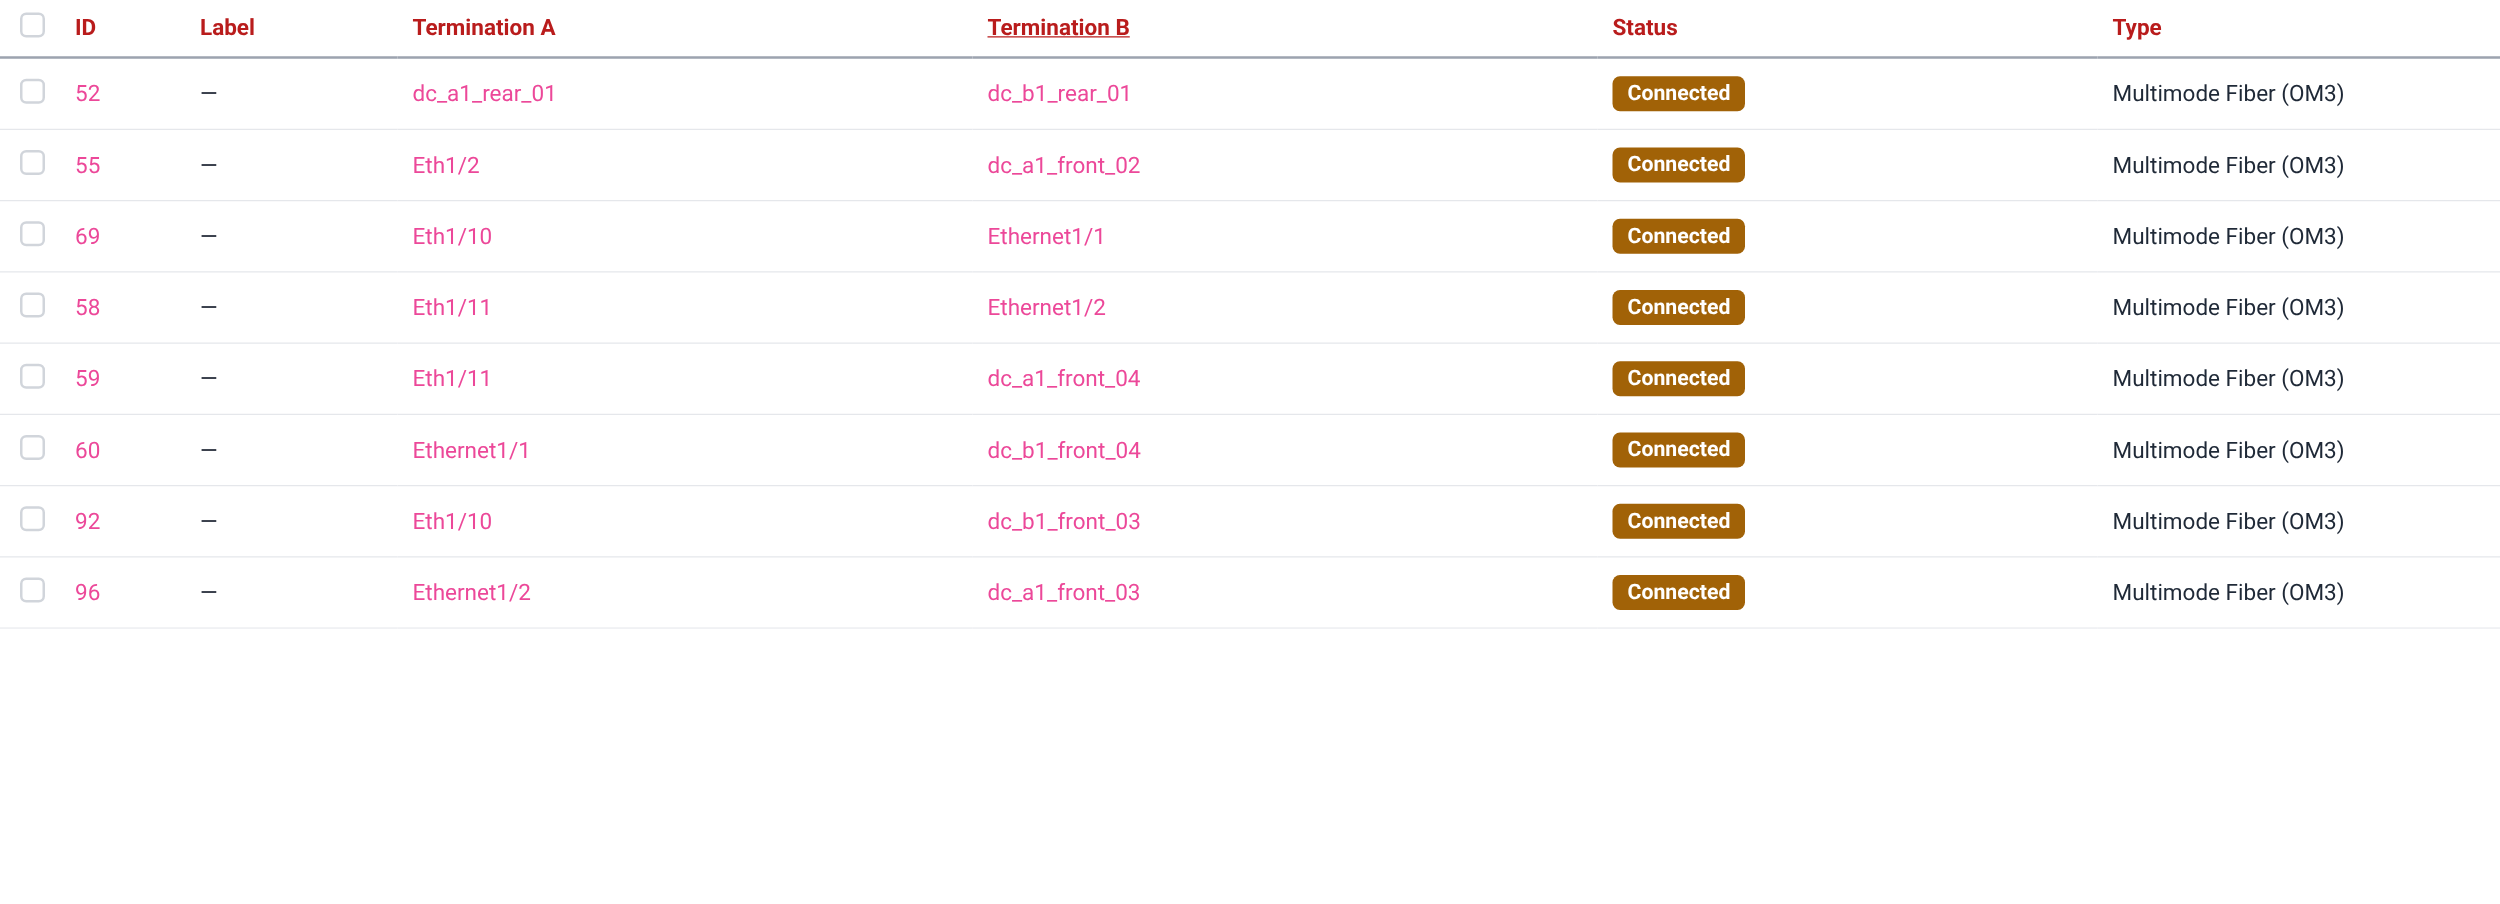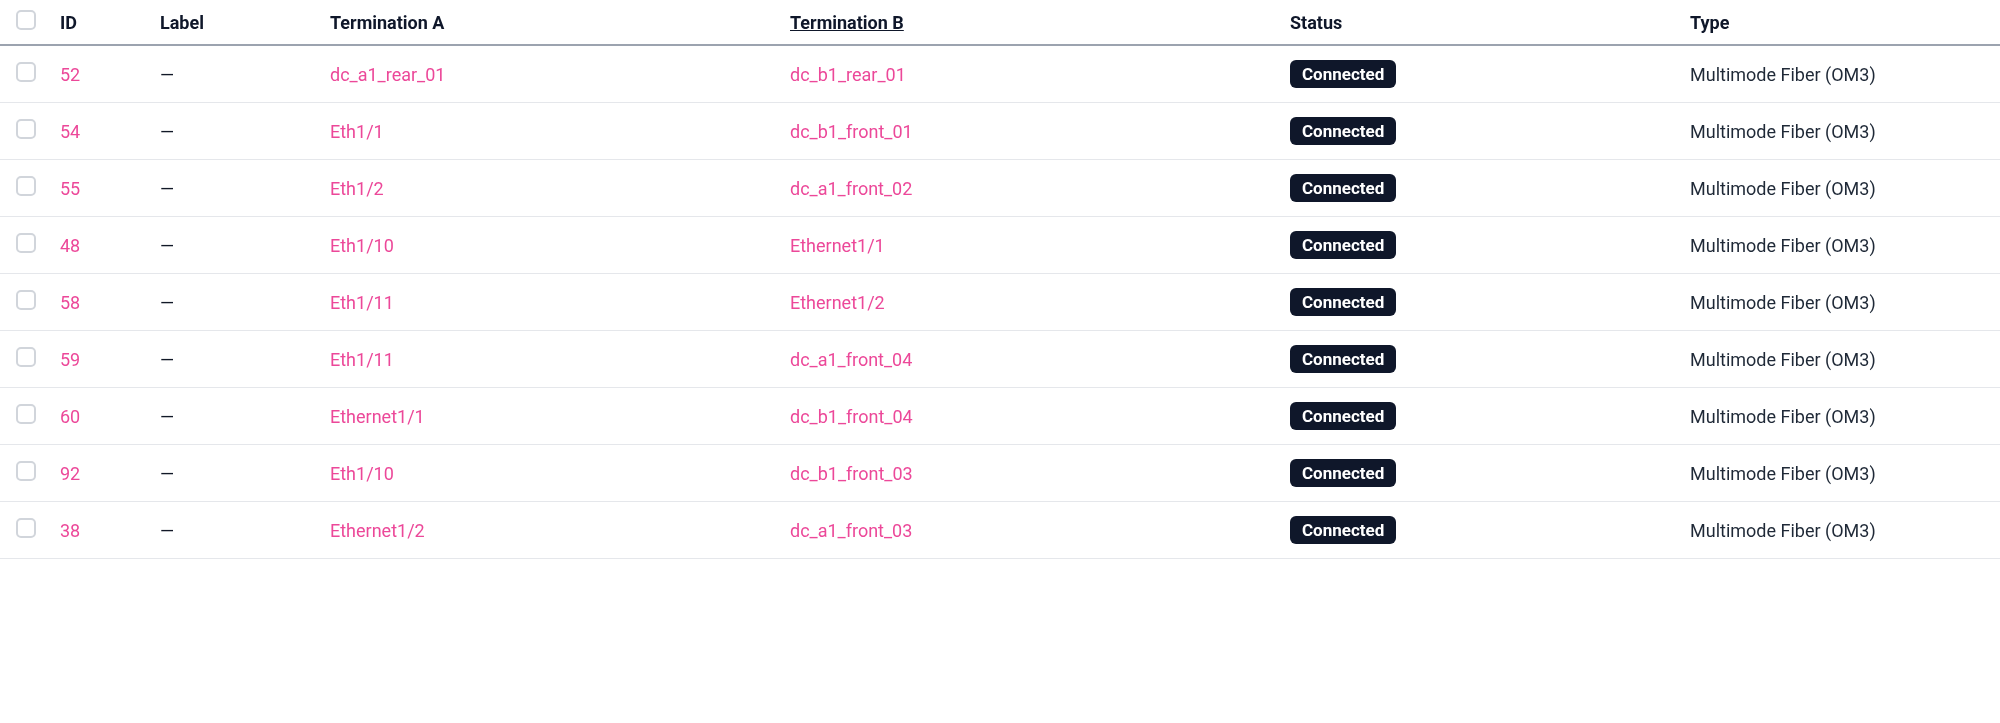--- a/index.html
+++ b/index.html
@@ -18,21 +18,21 @@
       width: 100%;
       border-collapse: collapse;
     }
     thead tr {
       border-bottom: 2px solid #9ca3af;
     }
     th {
       text-align: left;
       font-weight: 700;
       padding: 10px 12px;
-      color: #0f172a;
+      color: #b91c1c;
       font-size: 18px;
     }
     th.col-checkbox {
       width: 44px;
       padding-left: 16px;
     }
     th.col-id {
       width: 100px;
     }
     th.col-label {
@@ -80,21 +80,21 @@
     }
     .badge {
       display: inline-block;
       padding: 4px 12px;
       border-radius: 6px;
       font-weight: 700;
       font-size: 17px;
       color: #ffffff;
     }
     .badge-connected {
-      background-color: #0f172a;
+      background-color: #a16207;
     }
   </style>
 </head>
 <body>
 
 <table>
   <thead>
     <tr>
       <th class="col-checkbox">
         <span class="checkbox"></span>
@@ -112,39 +112,30 @@
         <td class="col-checkbox"><span class="checkbox"></span></td>
         <td><a class="link">52</a></td>
         <td><span class="dash">—</span></td>
         <td><a class="link">dc_a1_rear_01</a></td>
         <td><a class="link">dc_b1_rear_01</a></td>
         <td><span class="badge badge-connected">Connected</span></td>
         <td><span>Multimode Fiber (OM3)</span></td>
       </tr>
       <tr>
         <td class="col-checkbox"><span class="checkbox"></span></td>
-        <td><a class="link">54</a></td>
-        <td><span class="dash">—</span></td>
-        <td><a class="link">Eth1/1</a></td>
-        <td><a class="link">dc_b1_front_01</a></td>
-        <td><span class="badge badge-connected">Connected</span></td>
-        <td><span>Multimode Fiber (OM3)</span></td>
-      </tr>
-      <tr>
-        <td class="col-checkbox"><span class="checkbox"></span></td>
         <td><a class="link">55</a></td>
         <td><span class="dash">—</span></td>
         <td><a class="link">Eth1/2</a></td>
         <td><a class="link">dc_a1_front_02</a></td>
         <td><span class="badge badge-connected">Connected</span></td>
         <td><span>Multimode Fiber (OM3)</span></td>
       </tr>
       <tr>
         <td class="col-checkbox"><span class="checkbox"></span></td>
-        <td><a class="link">48</a></td>
+        <td><a class="link">69</a></td>
         <td><span class="dash">—</span></td>
         <td><a class="link">Eth1/10</a></td>
         <td><a class="link">Ethernet1/1</a></td>
         <td><span class="badge badge-connected">Connected</span></td>
         <td><span>Multimode Fiber (OM3)</span></td>
       </tr>
       <tr>
         <td class="col-checkbox"><span class="checkbox"></span></td>
         <td><a class="link">58</a></td>
         <td><span class="dash">—</span></td>
@@ -175,21 +166,21 @@
         <td class="col-checkbox"><span class="checkbox"></span></td>
         <td><a class="link">92</a></td>
         <td><span class="dash">—</span></td>
         <td><a class="link">Eth1/10</a></td>
         <td><a class="link">dc_b1_front_03</a></td>
         <td><span class="badge badge-connected">Connected</span></td>
         <td><span>Multimode Fiber (OM3)</span></td>
       </tr>
       <tr>
         <td class="col-checkbox"><span class="checkbox"></span></td>
-        <td><a class="link">38</a></td>
+        <td><a class="link">96</a></td>
         <td><span class="dash">—</span></td>
         <td><a class="link">Ethernet1/2</a></td>
         <td><a class="link">dc_a1_front_03</a></td>
         <td><span class="badge badge-connected">Connected</span></td>
         <td><span>Multimode Fiber (OM3)</span></td>
       </tr>
     </tbody>
 </table>
 
 </body></html>

